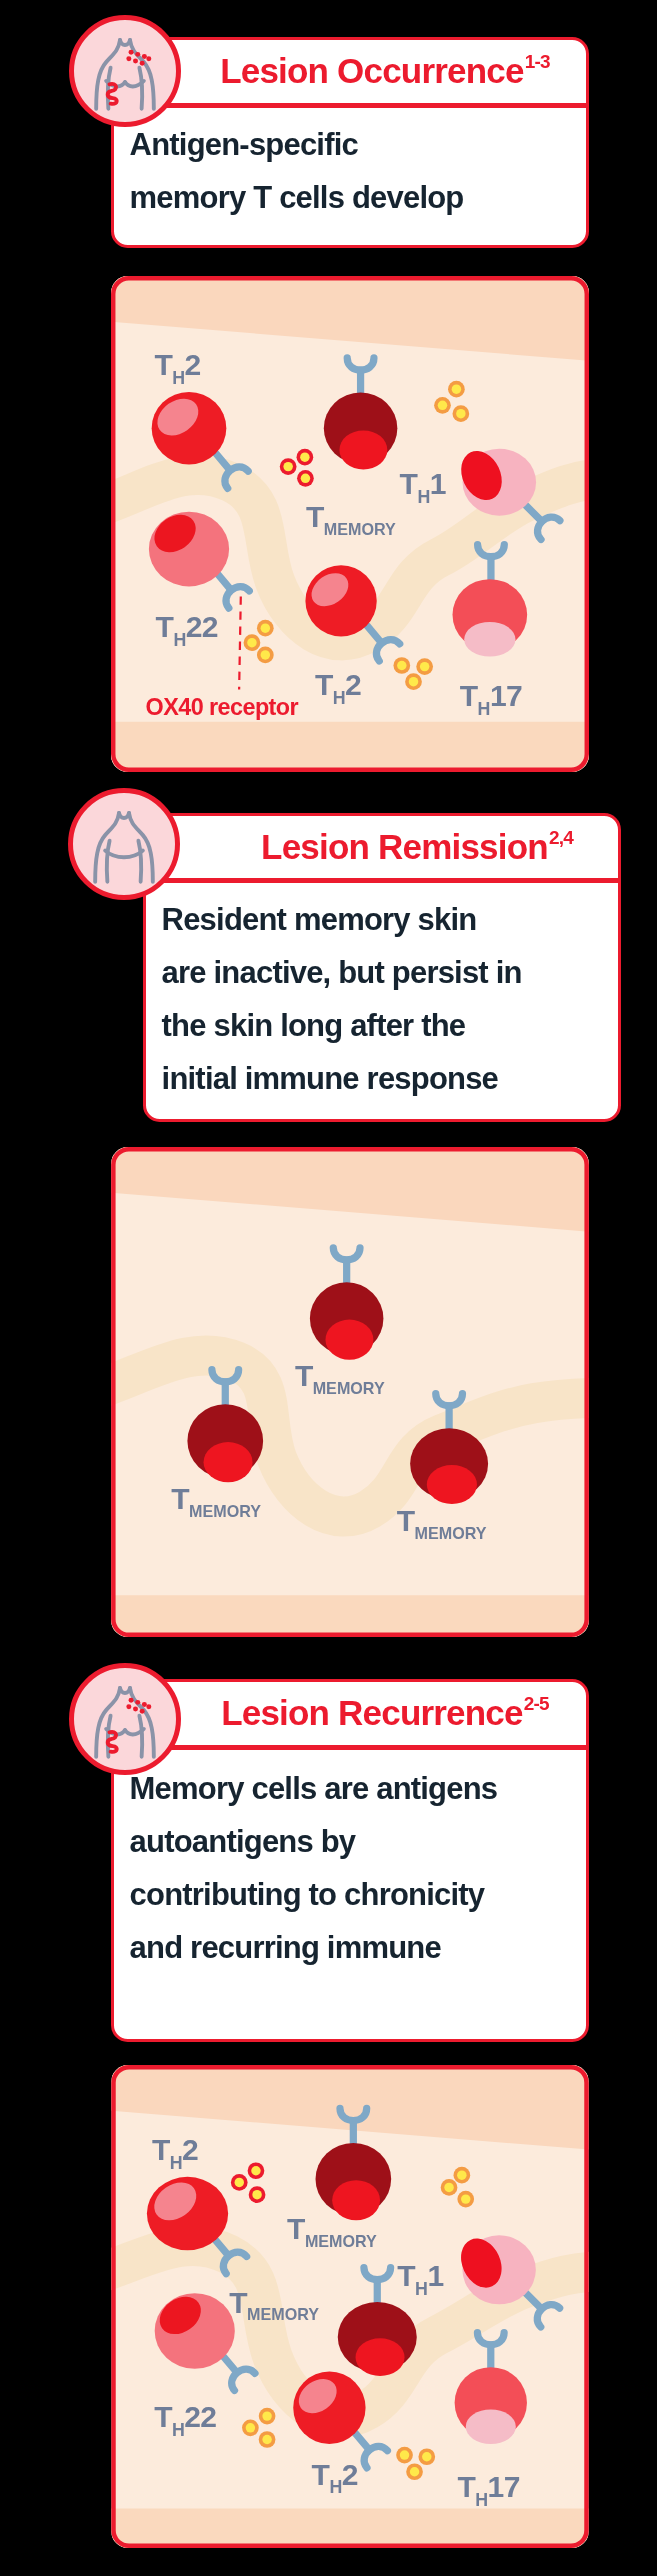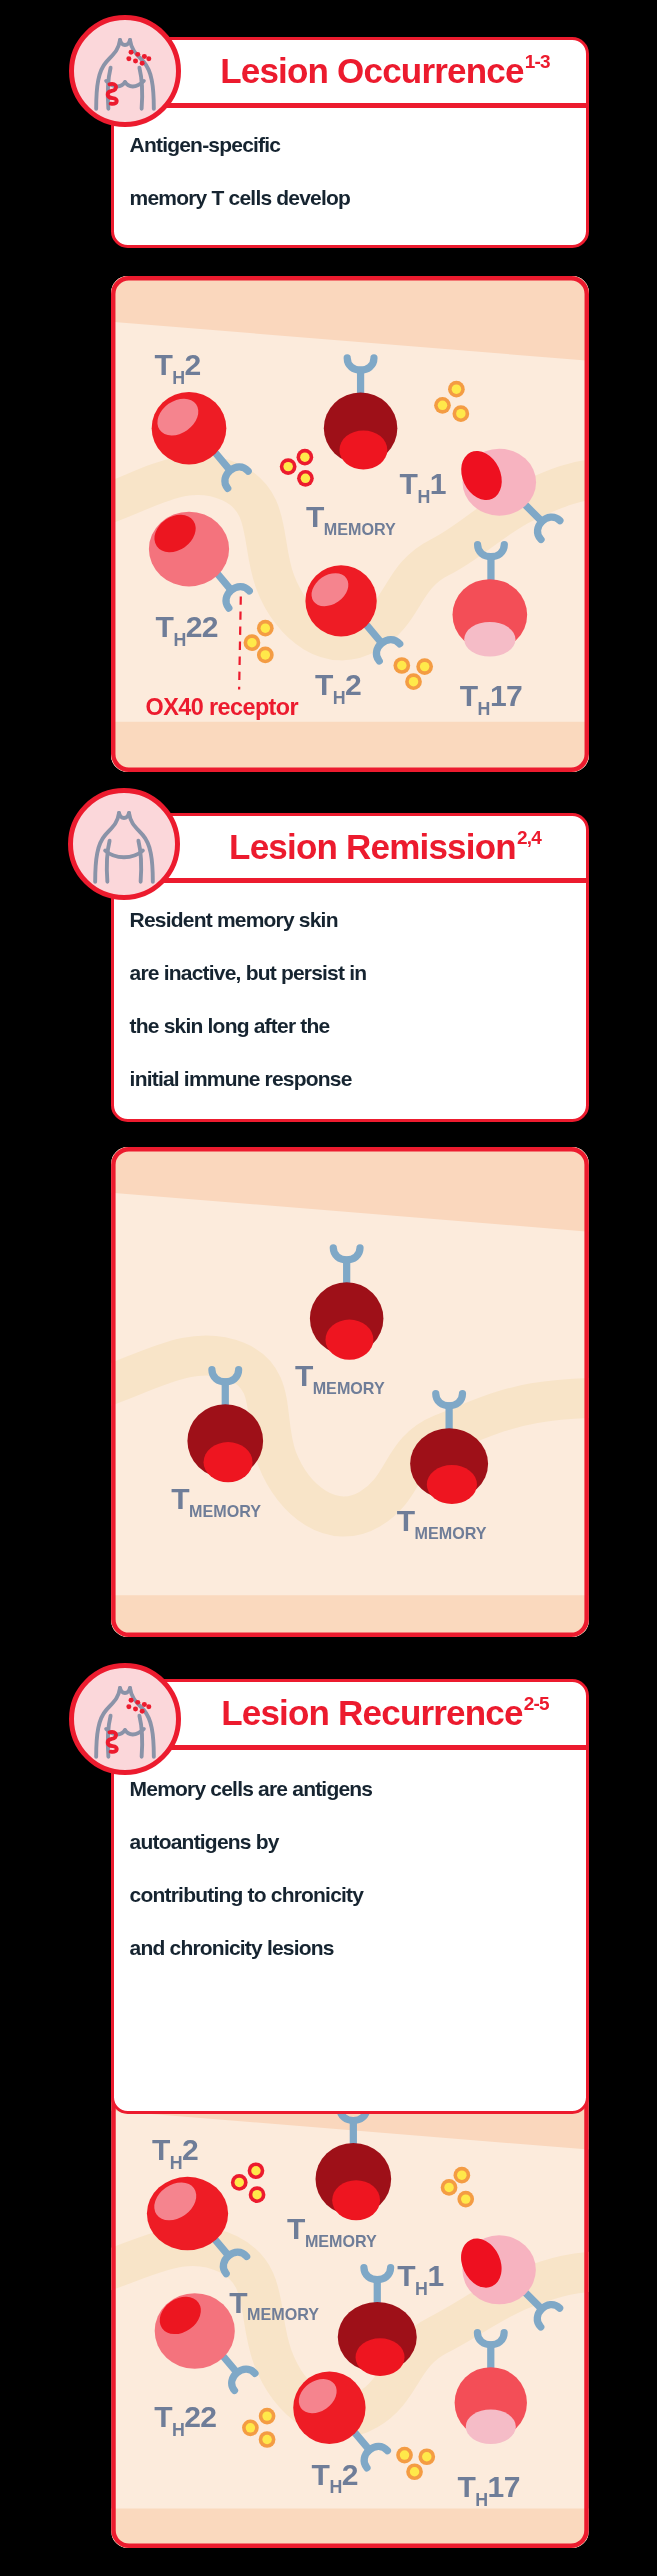--- a/index.html
+++ b/index.html
@@ -18,21 +18,21 @@
   }
   .hdr{
     position:absolute;top:0;left:0;right:0;display:flex;
     align-items:center;justify-content:center;padding-left:70px;
     color:#EC1B2E;font-weight:700;font-size:35px;letter-spacing:-0.8px;white-space:nowrap;
   }
   .hdr sup{font-size:19px;line-height:0;position:relative;top:-9px;margin-left:1.1px;}
   .divider{position:absolute;left:0;right:0;height:4.5px;background:#EC1B2E;}
   .cardbody{
     position:absolute;left:15.6px;right:5.6px;
-    color:#162430;font-weight:700;font-size:21px;line-height:53px;letter-spacing:-0.8px;
+    color:#162430;font-weight:700;font-size:31px;line-height:53px;letter-spacing:-0.8px;
     white-space:nowrap;
   }
   .illus{position:absolute;left:111px;width:478px;z-index:1;text-align:center;}
   .illus svg{display:block;}
   svg text{font-family:"Liberation Sans",sans-serif;}
   .cl{font-size:54px;font-weight:700;fill:#6F7D98;letter-spacing:-1px;}
   .cls{font-size:32px;}
   .clm{font-size:29px;letter-spacing:0;}
   .ox{font-size:42px;font-weight:700;fill:#EC1B2E;letter-spacing:-1px;}
 </style>
@@ -182,21 +182,21 @@
       <path d="M40,160 C40,118 44,92 58,76 C70,62 80,56 83,36"></path>
       <path d="M83,36 C86,48 98,48 101,36"></path>
       <path d="M101,36 C104,56 114,62 126,76 C140,92 144,118 144,160"></path>
       <path d="M58,104 C76,120 108,120 126,104"></path>
       <path d="M66,86 C62,102 60,132 62,160"></path>
       <path d="M118,86 C122,102 124,132 122,160"></path>
     </g>
   </svg>
 </div>
 
-<div class="card" style="top:813px;height:309px;">
+<div class="card" style="top:813px;height:309px;margin-left:32px;">
   <div class="hdr" style="height:61px;">
     <span>Lesion Remission</span>
       <sup>2,4</sup>
   </div>
   <div class="divider" style="top:62px;"></div>
   <div class="cardbody" style="top:77px;">
     <div>Resident memory skin</div>
     <div>are inactive, but persist in</div>
     <div>the skin long after the</div>
     <div>initial immune response</div>
@@ -258,31 +258,31 @@
       <circle cx="127" cy="66" r="4.5"></circle>
         <circle cx="99" cy="70" r="4.5"></circle>
       <circle cx="111" cy="74" r="4.5"></circle>
         <circle cx="123" cy="78" r="4.5"></circle>
       <circle cx="135" cy="70" r="4.5"></circle>
     </g>
     <path d="M64,116 C78,112 80,126 68,128 C58,130 58,140 70,141 C81,142 79,153 66,151" fill="none" stroke="#EC1B2E" stroke-width="7" stroke-linecap="round"></path>
   </svg>
 </div>
 
-<div class="card" style="top:1679px;height:435px;">
+<div class="card" style="top:1679px;height:363px;">
   <div class="hdr" style="height:62px;">
     <span>Lesion Recurrence</span>
       <sup>2-5</sup>
   </div>
   <div class="divider" style="top:63px;"></div>
   <div class="cardbody" style="top:80px;">
     <div>Memory cells are antigens</div>
     <div>autoantigens by</div>
     <div>contributing to chronicity</div>
-    <div>and chronicity lesions</div>
+    <div>and recurring immune</div>
   </div>
 </div>
 
 <div class="illus" style="top:2065px;height:483px;">
 <svg viewBox="0 0 858 868" width="478" height="483">
   <defs>
         <clipPath id="clip3">
           <rect width="858" height="868" rx="30"></rect>
         </clipPath>
       </defs>

